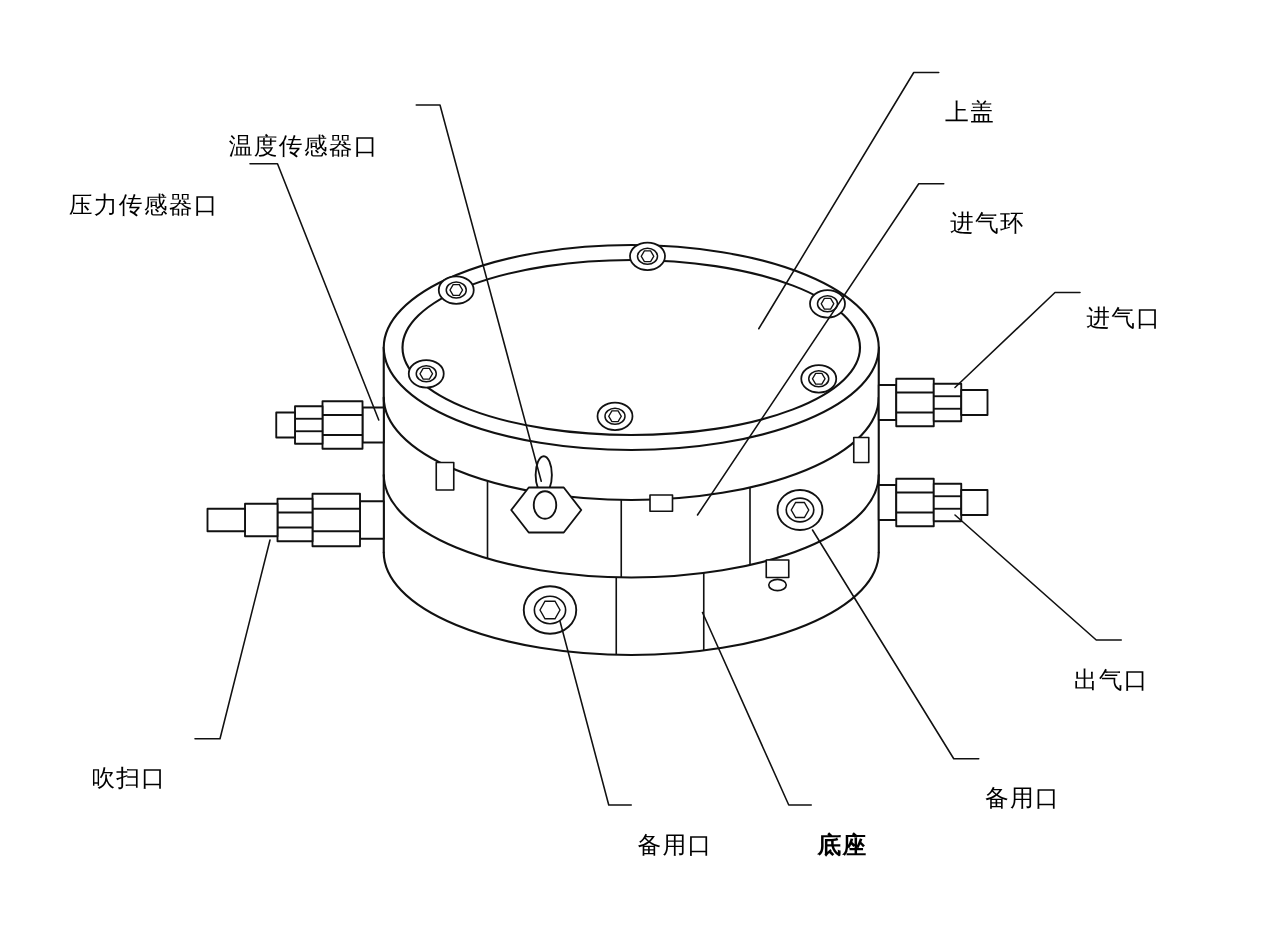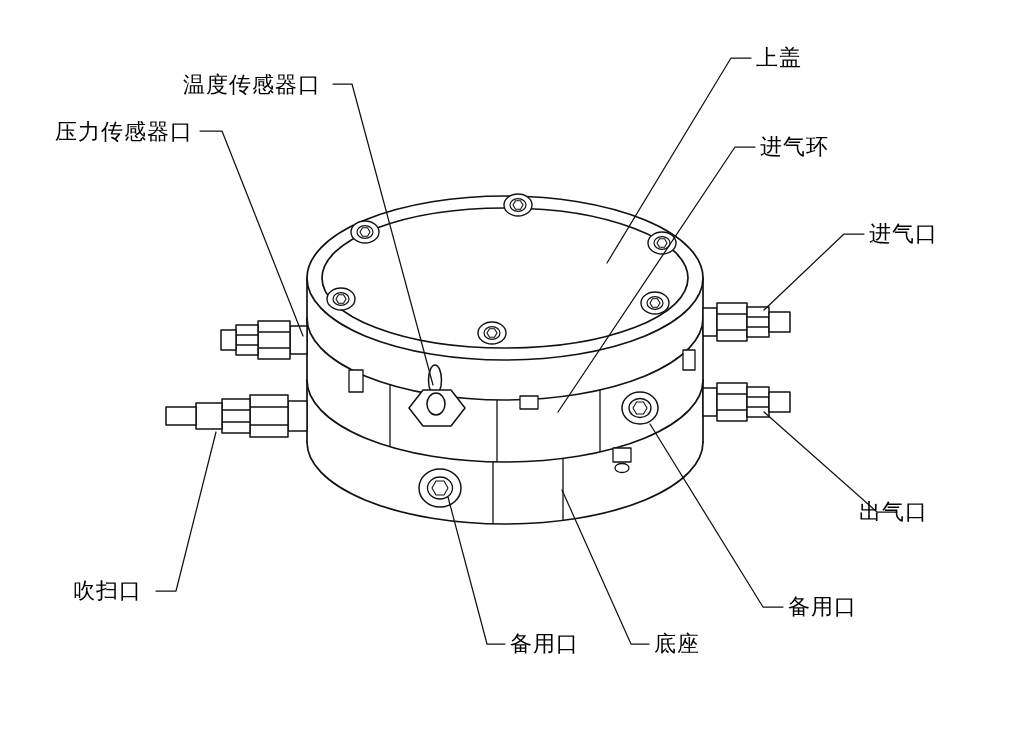--- a/index.html
+++ b/index.html
@@ -7,25 +7,26 @@
     position: relative;
     width: 1026px;
     height: 752px;
     background: #ffffff;
     overflow: hidden;
     font-family: "Liberation Serif", "DejaVu Serif", serif;
   }
   .canvas svg { position: absolute; left: 0; top: 0; }
   .label {
     position: absolute;
-    font-size: 22px;
+    font-size: 19px;
     line-height: 26px;
     color: #000000;
     white-space: nowrap;
     letter-spacing: 1px;
+    margin-top: 33px;
   }
 </style>
 </head>
 <body>
 
 <div class="canvas">
 
   <svg width="1026" height="752" viewBox="0 0 1026 752">
 
     <defs>
@@ -148,25 +149,25 @@
   </svg>
 
   <div class="label" style="left:183px; top:72px;">温度传感器口</div>
 
   <div class="label" style="left:55px; top:119px;">压力传感器口</div>
 
   <div class="label" style="left:756px; top:45px;">上盖</div>
 
   <div class="label" style="left:760px; top:134px;">进气环</div>
 
-  <div class="label" style="left:869px; top:221px;">进气口</div>
+  <div class="label" style="left:869px; top:210px;">进气口</div>
 
   <div class="label" style="left:859px; top:499px;">出气口</div>
 
   <div class="label" style="left:788px; top:594px;">备用口</div>
 
-  <div class="label" style="left:654px; top:631px;">底座</div>
+  <div class="label" style="left:654px; top:631px;font-weight:bold;">底座</div>
 
   <div class="label" style="left:510px; top:631px;">备用口</div>
 
   <div class="label" style="left:73px; top:578px;">吹扫口</div>
 
 </div>
 
 </body></html>

